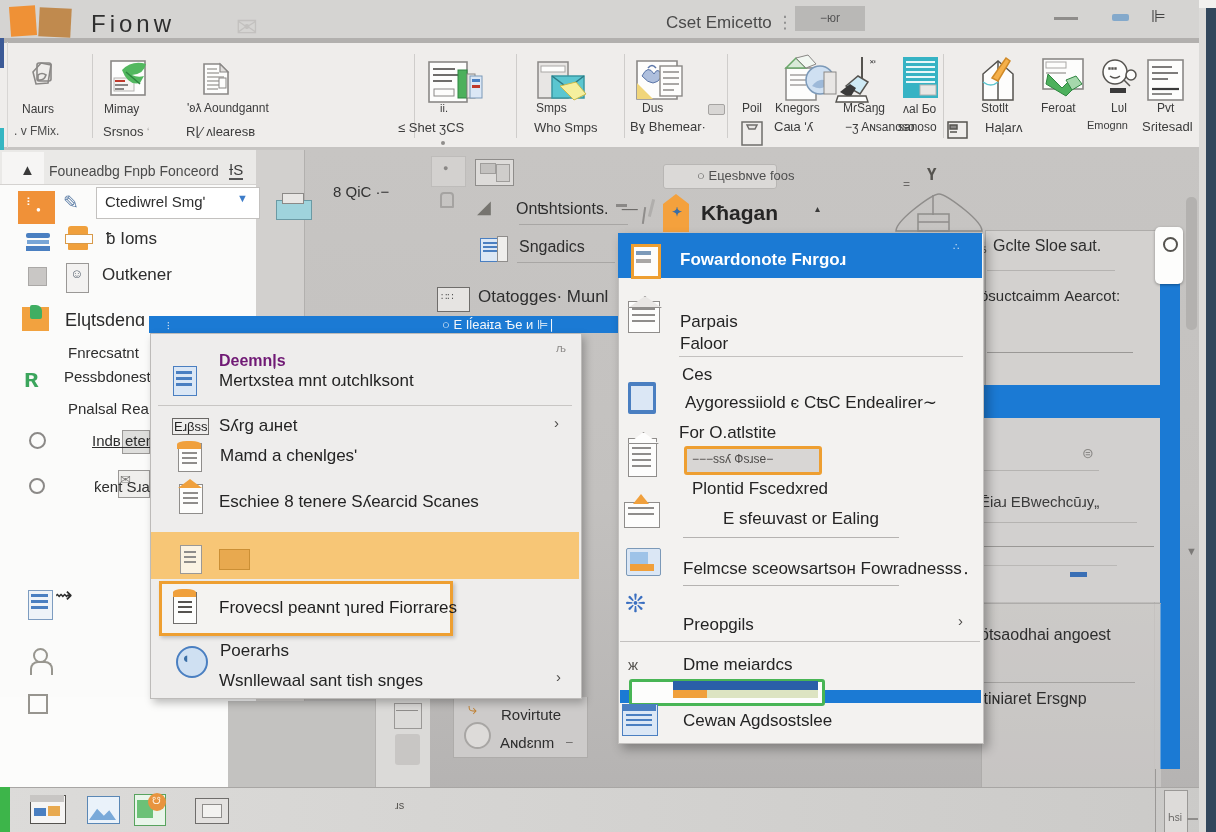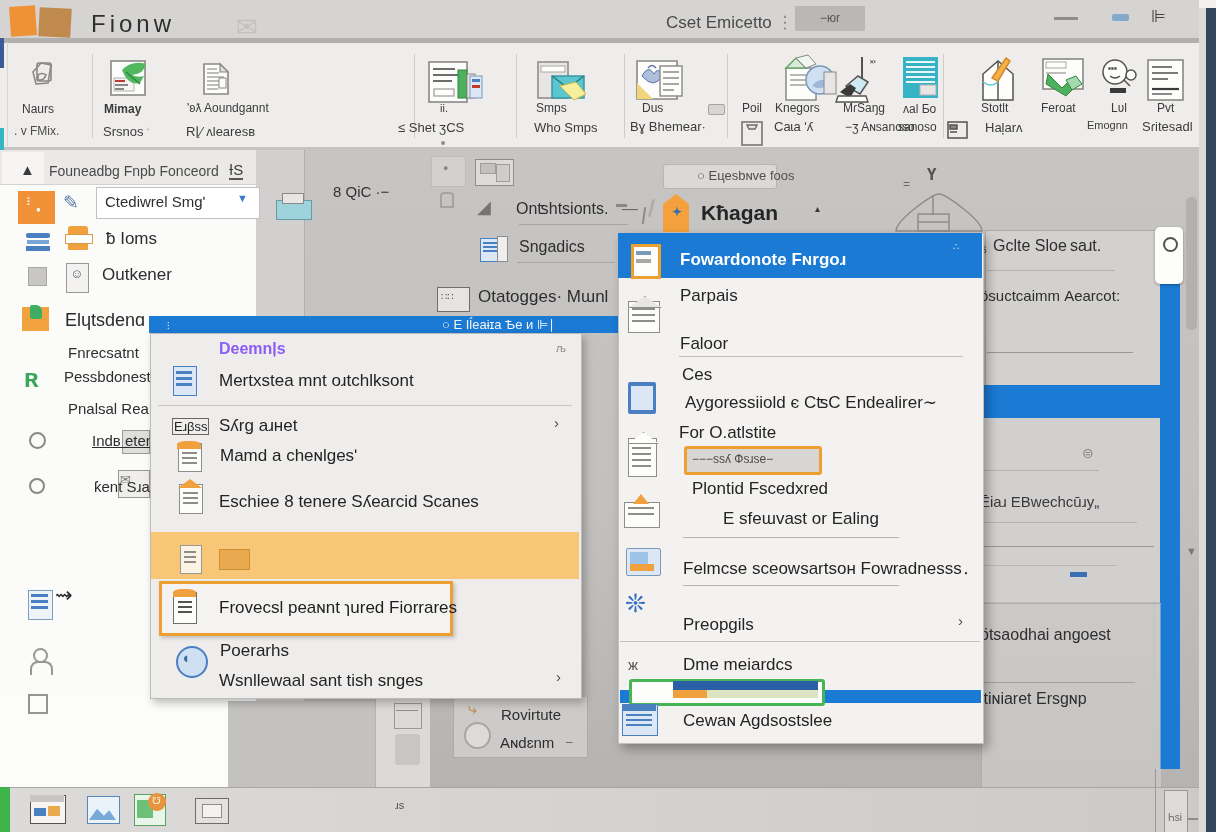--- a/index.html
+++ b/index.html
@@ -181,21 +181,21 @@
         <line x1="1152" y1="31" x2="1178" y2="31"></line>
       <line x1="1152" y1="37" x2="1168" y2="37"></line>
     </g>
     <line x1="1152" y1="47" x2="1179" y2="47" stroke="#3a3a3a" stroke-width="2.2"></line>
     <line x1="1152" y1="52" x2="1172" y2="52" stroke="#6f6d6b" stroke-width="1.6"></line>
   </g>
 </svg>
 
 <div class="txt" style="left:22px;top:102px;font-size:12px;">Naurs</div>
 <div class="txt" style="left:14px;top:124px;font-size:12px;color:#4c4c4c;">. v FMix.</div>
-<div class="txt" style="left:104px;top:102px;font-size:12px;font-weight:bold;">Mimay</div>
+<div class="txt" style="left:104px;top:102px;font-size:12px;">Mimay</div>
 <div class="txt" style="left:103px;top:124px;font-size:13px;">Srsnos <span style="color:#9a9896;font-size:10px;">ʻ</span></div>
 <div class="txt" style="left:187px;top:101px;font-size:12px;">'ʚƛ Aoundgannt</div>
 <div class="txt" style="left:186px;top:124px;font-size:13px;">R⌊∕ ʌlearesʙ</div>
 <div class="txt" style="left:440px;top:102px;font-size:11px;">ii.</div>
 <div class="txt" style="left:398px;top:120px;font-size:13px;">≤ Shet ʒCS</div>
 <div class="txt" style="left:536px;top:101px;font-size:12px;">Smps</div>
 <div class="txt" style="left:534px;top:120px;font-size:13px;">Who Smps</div>
 <div class="txt" style="left:642px;top:101px;font-size:12px;">Dus</div>
 <div class="txt" style="left:630px;top:119px;font-size:13px;">Bɣ Bhemear·</div>
 <div class="abs" style="left:708px;top:104px;width:15px;height:9px;background:#d8d6d4;border:1px solid #a5a3a1;border-radius:2px;"></div>
@@ -355,21 +355,21 @@
 <div class="abs" style="left:395px;top:734px;width:25px;height:31px;background:#c8c6c4;border-radius:3px;"></div>
 
 <div class="abs" style="left:453px;top:697px;width:133px;height:60px;border:1px solid #aeacaa;border-top:none;background:#cdcbca;"></div>
 <div class="txt" style="left:468px;top:700px;font-size:16px;color:#c08030;">⤷</div>
 <div class="txt" style="left:501px;top:706px;font-size:15px;color:#2e2e2e;">Rovirtute</div>
 <div class="abs" style="left:464px;top:722px;width:23px;height:23px;border:2px solid #a8a6a4;border-radius:50%;background:#dddbd9;"></div>
 <div class="txt" style="left:500px;top:734px;font-size:15px;color:#2e2e2e;">Aɴdɛnm</div>
 <div class="txt" style="left:566px;top:735px;font-size:12px;color:#6a6866;">–</div>
 
 <div class="abs" style="left:150px;top:333px;width:430px;height:364px;background:#eeedec;border:1px solid #bdbbb9;box-shadow:3px 4px 8px rgba(0,0,0,.25);"></div>
-<div class="txt" style="left:219px;top:340px;font-size:16px;color:#8b5cf6;font-weight:bold;">Deemnļs</div>
+<div class="txt" style="left:219px;top:352px;font-size:16px;color:#701a75;font-weight:bold;">Deemnļs</div>
 <div class="txt" style="left:556px;top:342px;font-size:11px;color:#8a8886;">љ</div>
 
 <div class="abs" style="left:173px;top:366px;width:22px;height:28px;background:#dbe7f5;border:1px solid #4a7fc1;"></div>
 <div class="abs" style="left:176px;top:371px;width:16px;height:3px;background:#4a7fc1;"></div>
 <div class="abs" style="left:176px;top:377px;width:16px;height:3px;background:#4a7fc1;"></div>
 <div class="abs" style="left:176px;top:383px;width:16px;height:3px;background:#4a7fc1;"></div>
 <div class="txt" style="left:219px;top:371px;font-size:17px;color:#242424;">Mertхstea mnt oɹtchlkѕont</div>
 <div class="abs" style="left:158px;top:405px;width:414px;height:1px;background:#c8c6c4;"></div>
 <div class="txt" style="left:172px;top:418px;font-size:13px;color:#242424;border:1px solid #6a6866;padding:0 1px;">Eɹβss</div>
 <div class="txt" style="left:219px;top:416px;font-size:17px;color:#242424;">Sʎrɡ aɹнet</div>
@@ -416,21 +416,21 @@
 <div class="abs" style="left:636px;top:251px;width:15px;height:4px;background:#7b99b8;"></div>
 <div class="abs" style="left:636px;top:259px;width:15px;height:4px;background:#a9a7a5;"></div>
 <div class="txt" style="left:680px;top:250px;font-size:17px;color:#fff;font-weight:bold;">Fowardonote Fɴrgoɹ</div>
 <div class="txt" style="left:953px;top:241px;font-size:10px;color:#cfe0f2;">∴</div>
 
 <div class="abs" style="left:628px;top:301px;width:30px;height:30px;background:#fdfdfc;border:1px solid #8f8d8b;"></div>
 <div class="abs" style="left:628px;top:296px;width:32px;height:10px;background:#e8e6e4;clip-path:polygon(0 100%,50% 0,100% 100%);border:1px solid #8f8d8b;"></div>
 <div class="abs" style="left:632px;top:308px;width:23px;height:2px;background:#8f8d8b;"></div>
 <div class="abs" style="left:632px;top:314px;width:23px;height:2px;background:#8f8d8b;"></div>
 <div class="abs" style="left:632px;top:320px;width:23px;height:2px;background:#8f8d8b;"></div>
-<div class="txt" style="left:680px;top:286px;font-size:17px;color:#242424;">Parpais</div>
+<div class="txt" style="left:680px;top:312px;font-size:17px;color:#242424;">Parpais</div>
 <div class="txt" style="left:680px;top:334px;font-size:17px;color:#242424;">Faloor</div>
 <div class="abs" style="left:679px;top:356px;width:284px;height:1px;background:#c3c1bf;"></div>
 <div class="txt" style="left:682px;top:365px;font-size:17px;color:#242424;">Cеs</div>
 <div class="abs" style="left:628px;top:382px;width:28px;height:32px;background:#4a7fc1;border-radius:2px;"></div>
 <div class="abs" style="left:631px;top:386px;width:22px;height:24px;background:#dbe7f5;"></div>
 <div class="txt" style="left:685px;top:392px;font-size:17px;color:#242424;">Aygoressіiold є CʦС Endealirer∼</div>
 <div class="txt" style="left:679px;top:423px;font-size:17px;color:#242424;">For O.atlstіte</div>
 <div class="abs" style="left:628px;top:438px;width:27px;height:37px;background:#fdfdfc;border:1px solid #8f8d8b;"></div>
 <div class="abs" style="left:628px;top:432px;width:29px;height:10px;background:#fdfdfc;clip-path:polygon(0 100%,50% 0,100% 100%);border:1px solid #8f8d8b;"></div>
 <div class="abs" style="left:632px;top:447px;width:19px;height:2px;background:#8f8d8b;"></div>

